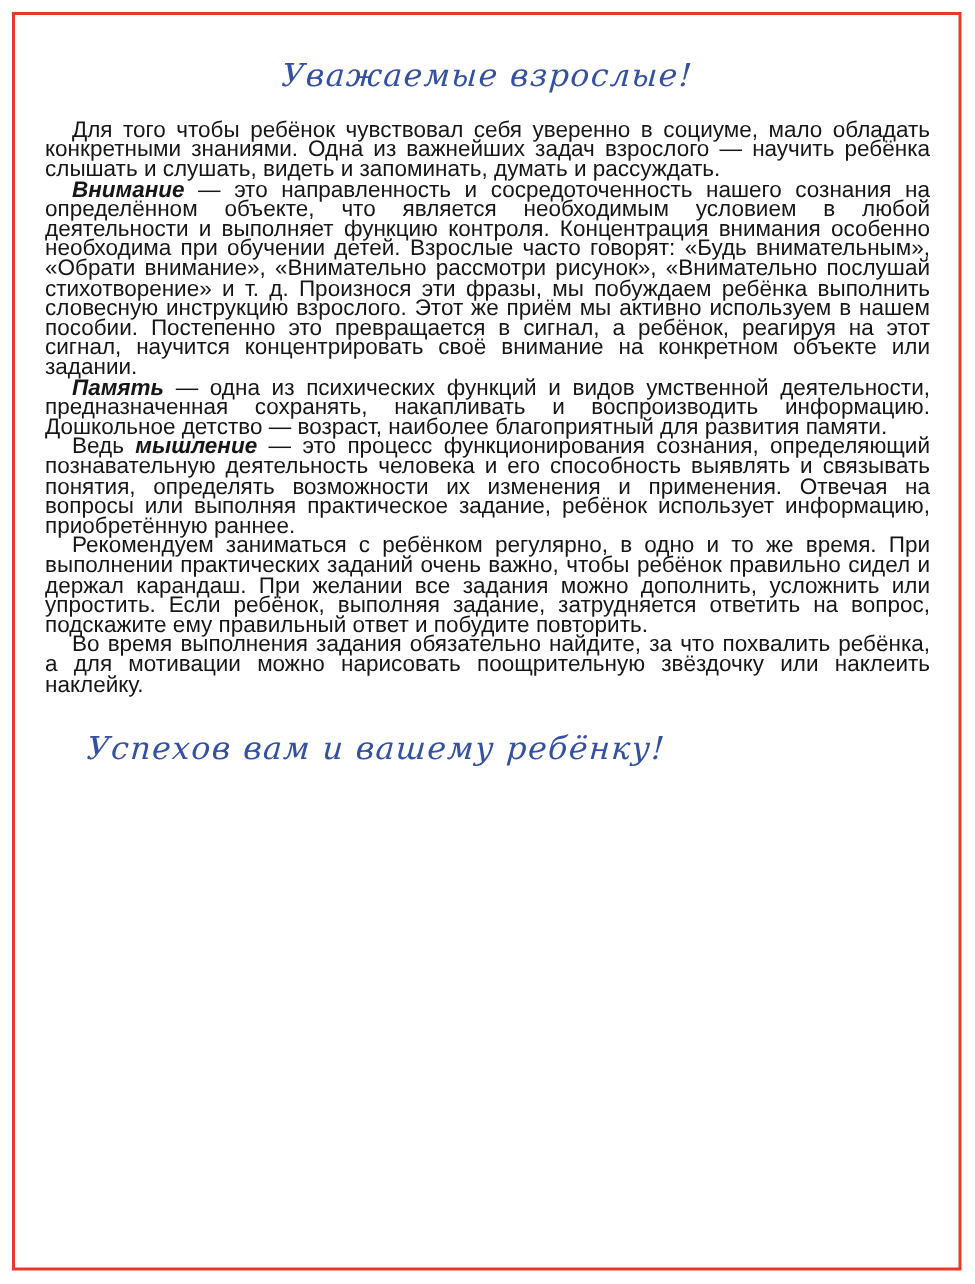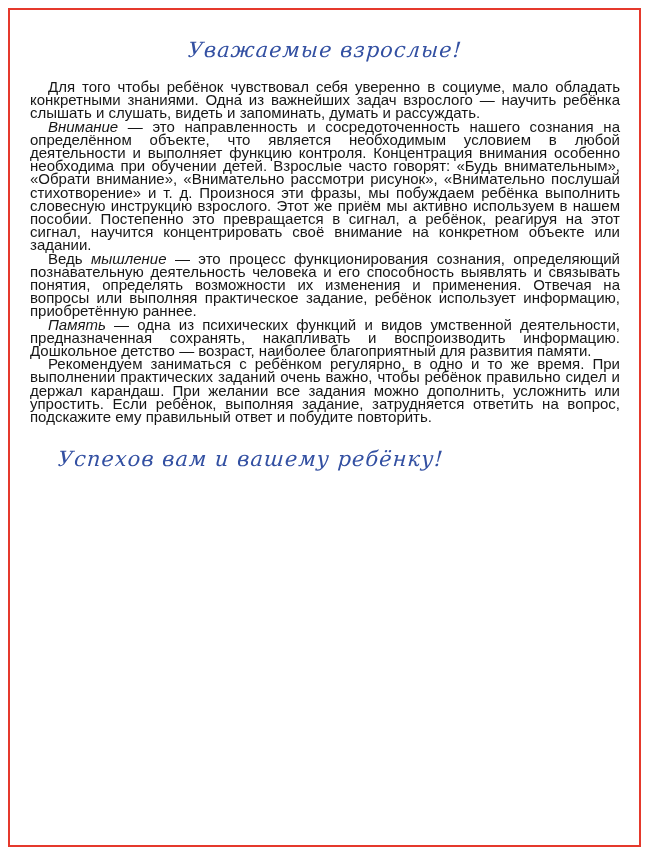--- a/index.html
+++ b/index.html
@@ -45,21 +45,21 @@
     text-align: justify;
     font-size: 15px;
     line-height: 13.2px;
     font-weight: 500;
   }
   .intro-text p {
     margin: 0;
     text-indent: 18px;
   }
   .intro-text .bold {
-    font-weight: 400;
+    font-weight: 700;
     font-style: italic;
   }
   .closing {
     margin: 24px 0 0 28px;
     font-family: "DejaVu Serif", serif;
     font-style: italic;
     font-weight: 500;
     font-size: 21px;
     color: #3350a2;
     letter-spacing: 1px;
@@ -70,19 +70,20 @@
 <body>
 
 <div class="page-border"></div>
 
 <div class="content">
   <div class="heading">Уважаемые взрослые!</div>
 
   <div class="intro-text">
       <p><span>Для того чтобы ребёнок чувствовал себя уверенно в социуме, мало обладать конкретными знаниями. Одна из важнейших задач взрослого — научить ребёнка слышать и слушать, видеть и запоминать, думать и рассуждать.</span></p>
       <p><span class="bold">Внимание</span><span> — это направленность и сосредоточенность нашего сознания на определённом объекте, что является необходимым условием в любой деятельности и выполняет функцию контроля. Концентрация внимания особенно необходима при обучении детей. Взрослые часто говорят: «Будь внимательным», «Обрати внимание», «Внимательно рассмотри рисунок», «Внимательно послушай стихотворение» и т. д. Произнося эти фразы, мы побуждаем ребёнка выполнить словесную инструкцию взрослого. Этот же приём мы активно используем в нашем пособии. Постепенно это превращается в сигнал, а ребёнок, реагируя на этот сигнал, научится концентрировать своё внимание на конкретном объекте или задании.</span></p>
+      <p><span class="bold">Память</span><span> — одна из психических функций и видов умственной деятельности, предназначенная сохранять, накапливать и воспроизводить информацию. Дошкольное детство — возраст, наиболее благоприятный для развития памяти.</span></p>
       <p><span>Ведь </span><span class="bold">мышление</span><span> — это процесс функционирования сознания, определяющий познавательную деятельность человека и его способность выявлять и связывать понятия, определять возможности их изменения и применения. Отвечая на вопросы или выполняя практическое задание, ребёнок использует информацию, приобретённую раннее.</span></p>
-      <p><span class="bold">Память</span><span> — одна из психических функций и видов умственной деятельности, предназначенная сохранять, накапливать и воспроизводить информацию. Дошкольное детство — возраст, наиболее благоприятный для развития памяти.</span></p>
       <p><span>Рекомендуем заниматься с ребёнком регулярно, в одно и то же время. При выполнении практических заданий очень важно, чтобы ребёнок правильно сидел и держал карандаш. При желании все задания можно дополнить, усложнить или упростить. Если ребёнок, выполняя задание, затрудняется ответить на вопрос, подскажите ему правильный ответ и побудите повторить.</span></p>
+      <p><span>Во время выполнения задания обязательно найдите, за что похвалить ребёнка, а для мотивации можно нарисовать поощрительную звёздочку или наклеить наклейку.</span></p>
     </div>
 
   <div class="closing">Успехов вам и вашему ребёнку!</div>
 </div>
 
 </body></html>

